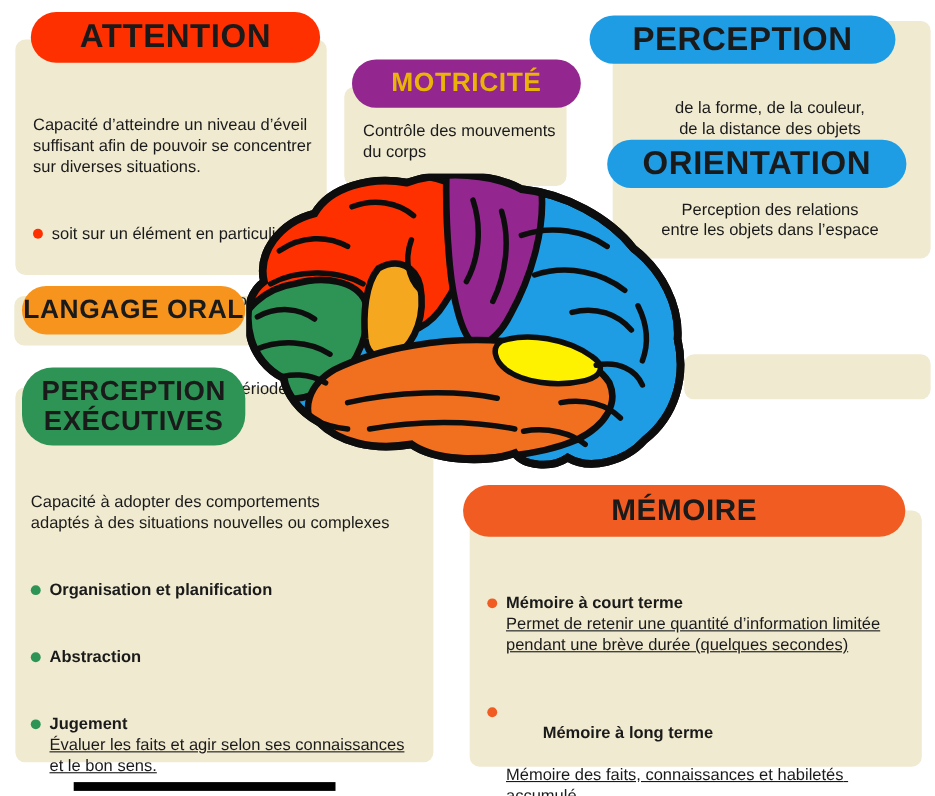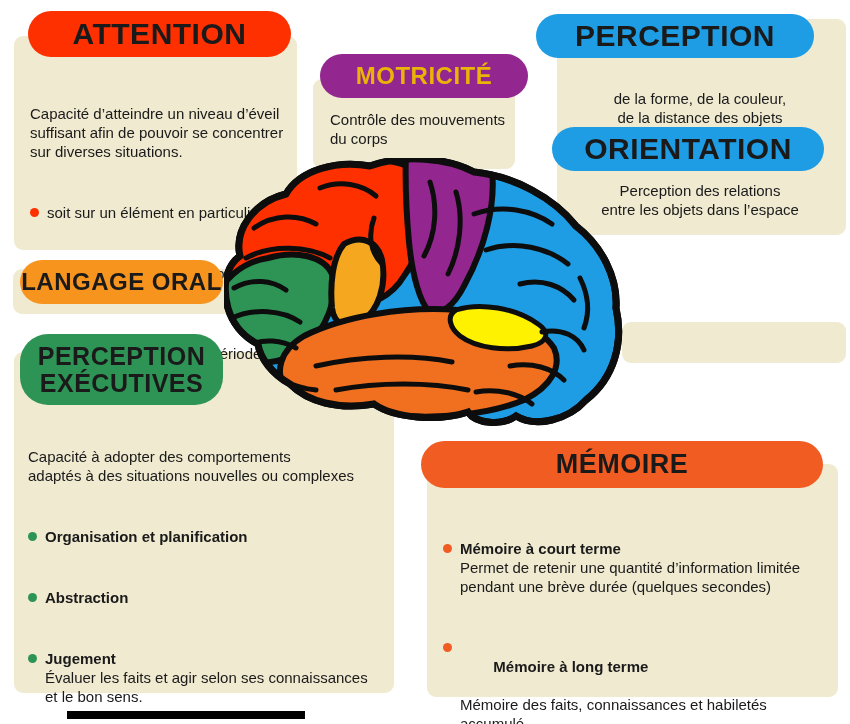--- a/index.html
+++ b/index.html
@@ -14,21 +14,21 @@
     white-space:pre-line;line-height:1.08;
   }
   .body-text{position:absolute;z-index:2;font-size:15px;line-height:19px;white-space:pre-wrap;}
   .centered{text-align:center;}
   .bullet-row{display:flex;gap:8px;margin-top:4px;}
   .dot{width:9px;height:9px;border-radius:50%;flex:none;margin-top:5px;}
   .dot-red{background:var(--red);}
   .dot-green{background:var(--green);}
   .dot-orange{background:var(--orange-dark);}
   .term{font-weight:bold;}
-  .desc{white-space:pre-wrap;}
+  .desc{white-space:pre-wrap;text-decoration:underline;}
   .pill-attention{background:var(--red);left:28px;top:11px;width:263px;height:46px;border-radius:23px;font-size:30px;}
   .pill-motricite{background:var(--purple);left:320px;top:54px;width:208px;height:44px;border-radius:22px;font-size:24px;color:#eab308;}
   .pill-perception{background:var(--blue);left:536px;top:14px;width:278px;height:44px;border-radius:22px;font-size:30px;}
   .pill-orientation{background:var(--blue);left:552px;top:127px;width:272px;height:44px;border-radius:22px;font-size:30px;}
   .pill-langage-oral{background:var(--orange-light);left:20px;top:260px;width:203px;height:44px;border-radius:22px;font-size:24px;}
   .pill-fe{background:var(--green);left:20px;top:334px;width:203px;height:71px;border-radius:28px;font-size:25px;}
   .pill-langage-ecrit{background:var(--yellow);left:632px;top:306px;width:196px;height:47px;border-radius:24px;font-size:21px;}
   .pill-memoire{background:var(--orange-dark);left:421px;top:441px;width:402px;height:47px;border-radius:24px;font-size:27px;}
   .black-bar{position:absolute;left:67px;top:711px;width:238px;height:8px;background:#000;z-index:1;}
   .brain{position:absolute;left:224px;top:158px;width:400px;height:272px;z-index:3;}

